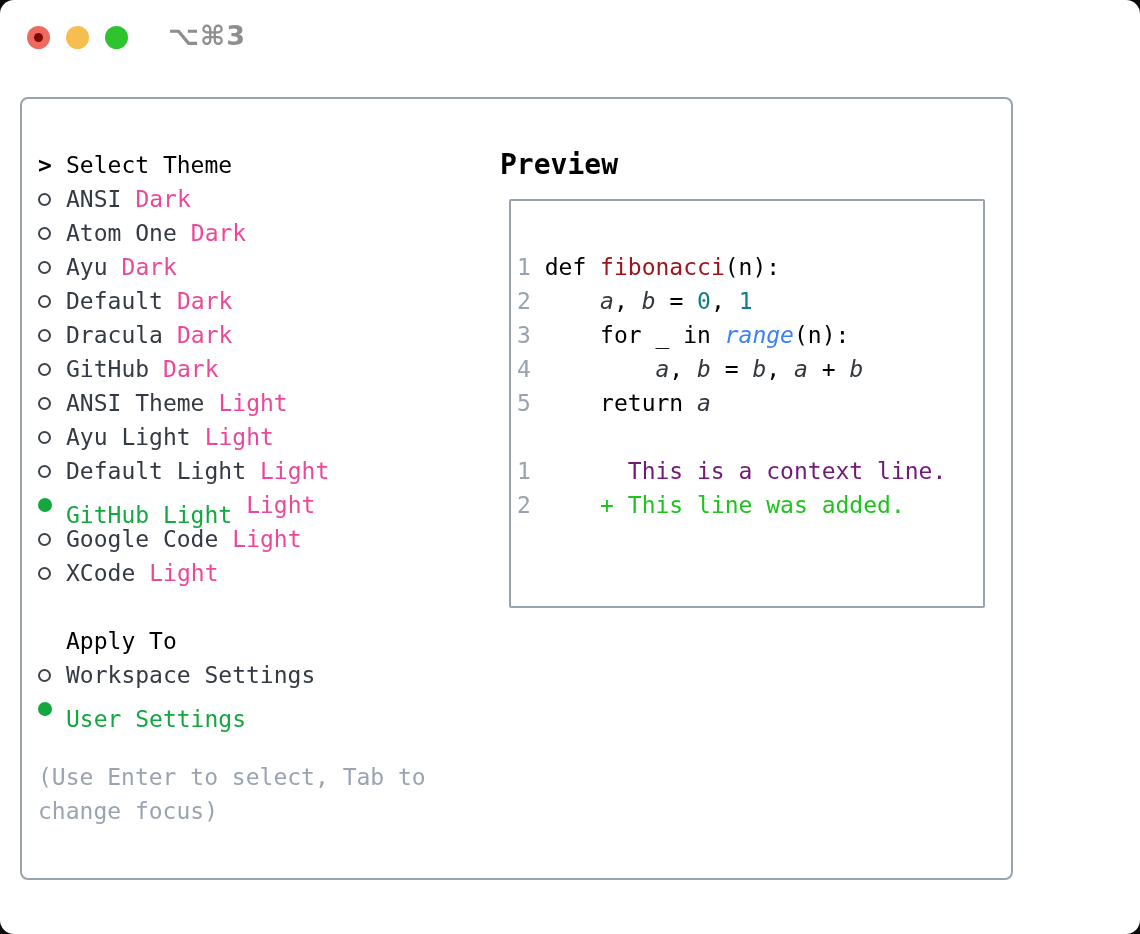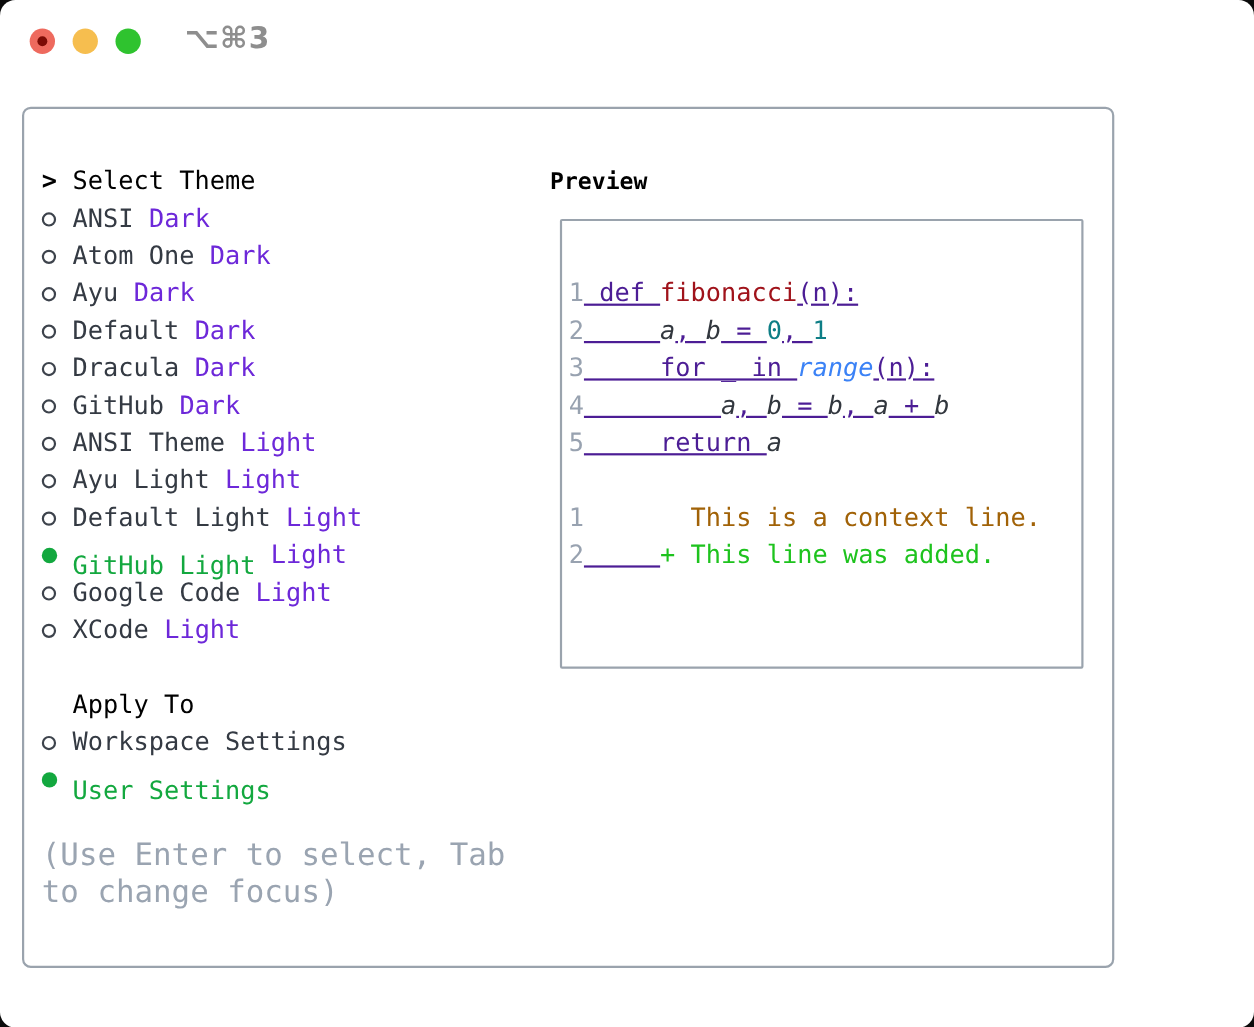--- a/index.html
+++ b/index.html
@@ -23,38 +23,38 @@
     border:2px solid #9aa3ad; border-radius:8px; background:#fff;
   }
   .left-col { position:absolute; left:16px; top:49px; width:440px; }
   .row { display:flex; align-items:center; height:34px; font-size:23px; color:#343a43; white-space:pre; }
   .marker-cell { width:28px; display:flex; align-items:center; flex:0 0 28px; }
   .caret { font-weight:bold; color:#000; font-size:23px; }
   .hdr { font-weight:normal; color:#000; }
   .radio { width:13px; height:13px; border:2px solid #3d434c; border-radius:50%; }
   .row.selected .radio { width:14px; height:14px; border:none; background:#13a83f; }
   .row.selected .t-name { color:#13a83f;margin-top:20px; }
-  .variant { color:#6d28d9; margin-left:14px; }
+  .variant { color:#ec4899; margin-left:14px; }
   .spacer { height:34px; }
-  .footer-hint { margin-top:0; width:424px; font-size:28px; line-height:34px; color:#9aa4b1; white-space:normal; }
+  .footer-hint { margin-top:0; width:424px; font-size:23px; line-height:34px; color:#9aa4b1; white-space:normal; }
   
-  .preview-label { position:absolute; left:478px; top:49px; height:34px; line-height:34px; font-size:21px; font-weight:bold; color:#000; }
+  .preview-label { position:absolute; left:478px; top:49px; height:34px; line-height:34px; font-size:28px; font-weight:bold; color:#000; }
   .preview-box {
     position:absolute; left:487px; top:100px; width:476px; height:409px;
     border:2px solid #9aa3ad; border-radius:2px; background:#fff; overflow:hidden;
   }
   .code { padding:15px 0 0 6px; }
   .pline { height:34px; line-height:34px; font-size:23px; white-space:pre; color:#32373e; }
   .seg-ln  { color:#98a2b0; }
-  .seg-p   { color:#4c1d95;text-decoration:underline; }
+  .seg-p   { color:#000000; }
   .seg-fn  { color:#a0131b; }
   .seg-n   { color:#0e7e86; }
   .seg-c   { color:#3b82f6; font-style:italic; }
   .seg-v   { color:#32373e; font-style:italic; }
-  .seg-ctx { color:#a16207; }
+  .seg-ctx { color:#701a75; }
   .seg-del { color:#c23b2b; }
   .seg-add { color:#1ec31e; }
 </style>
 </head>
 <body>
 
 <div class="window">
 
   <div class="titlebar">
     <div class="lights">

